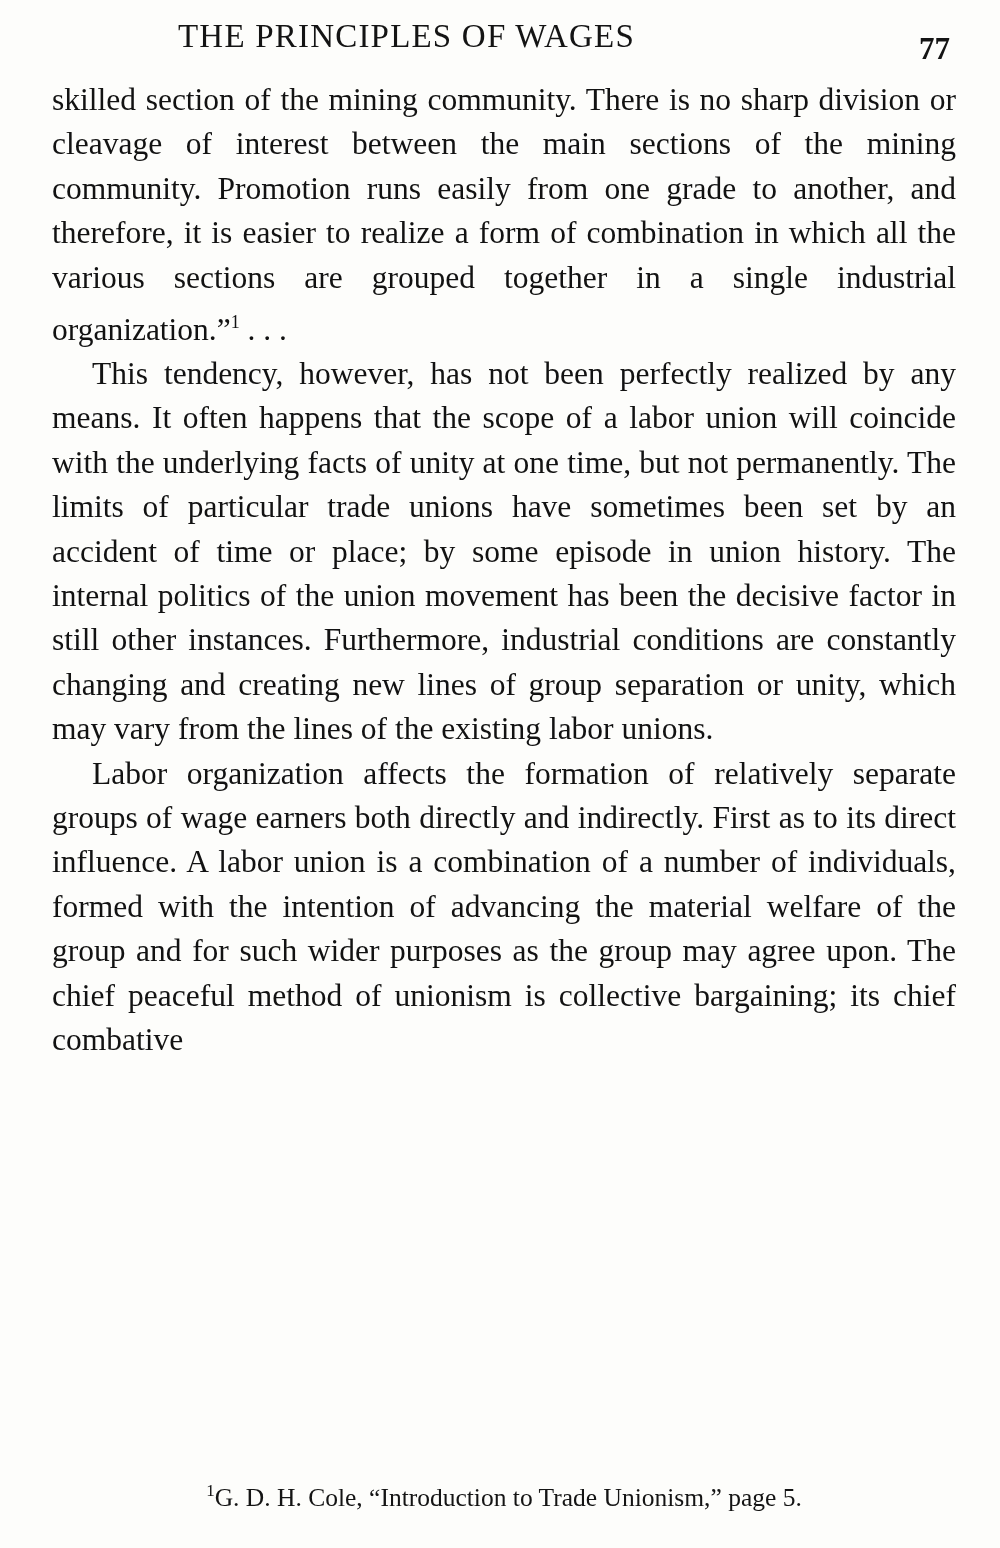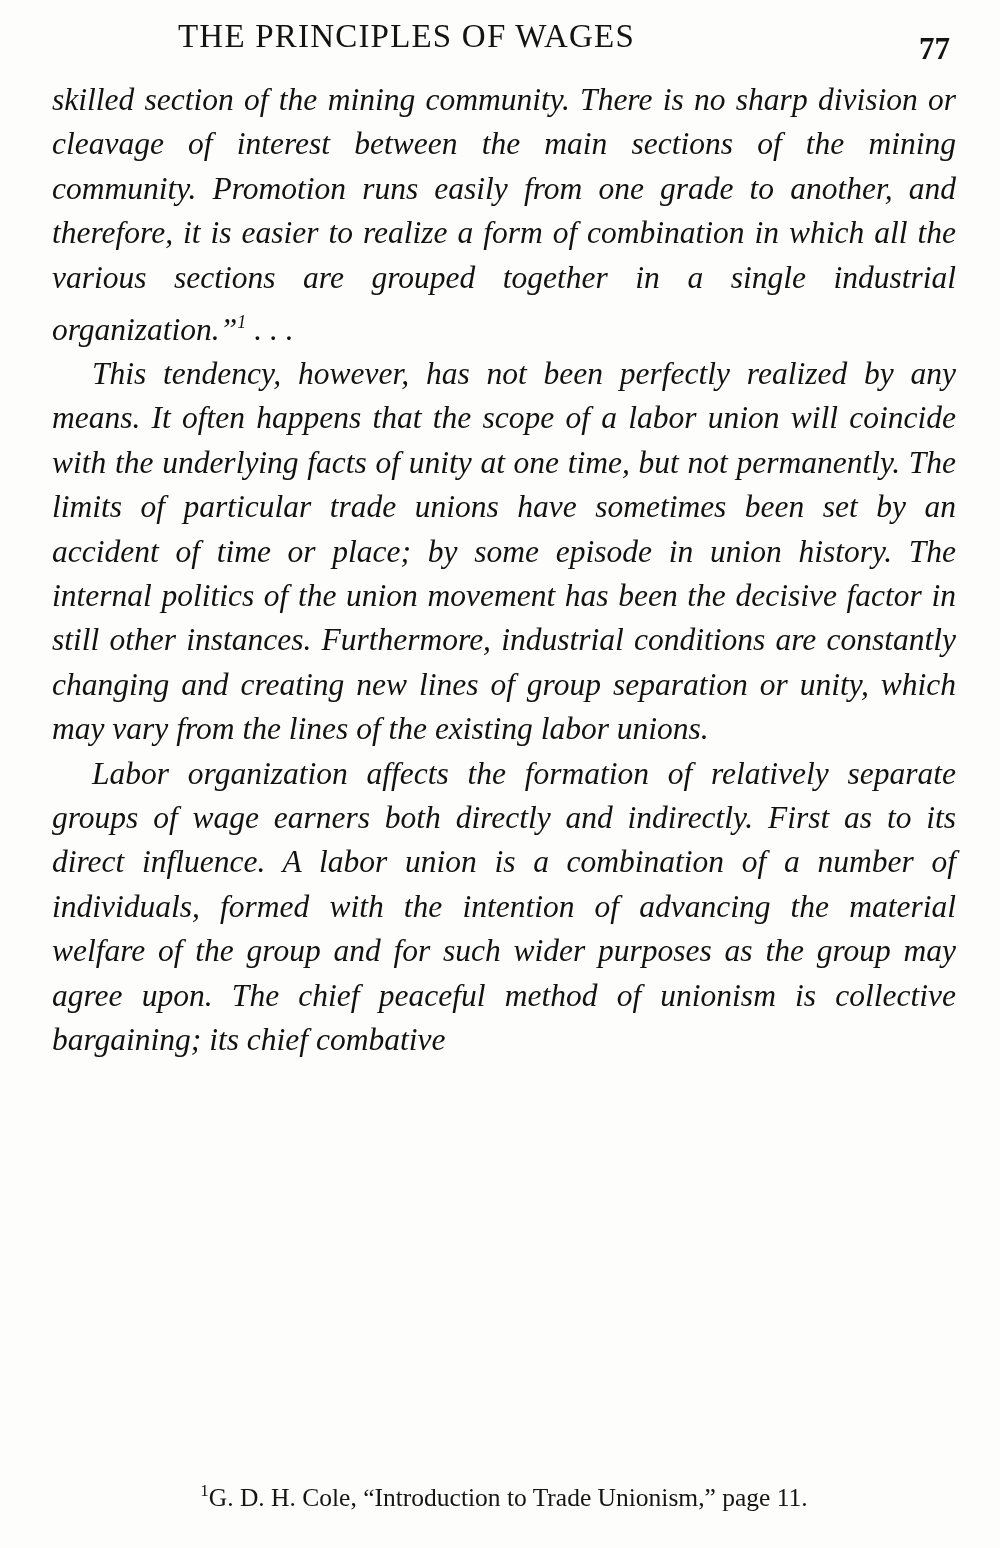--- a/index.html
+++ b/index.html
@@ -52,21 +52,20 @@
   .body-text {
     font-size: 31.5px;
     line-height: 44.4px;
     text-align: justify;
     text-justify: inter-word;
     color: #121212;
     hyphens: none;
   }
   .body-text p {
     margin: 0;
-    font-style: italic;
   }
   .body-text p.indent {
     text-indent: 40px;
   }
   .footnote {
     position: absolute;
     left: 52px;
     right: 44px;
     bottom: 36px;
     font-size: 25.5px;
@@ -93,16 +92,16 @@
     <div class="page-number">77</div>
   </div>
 
   <div class="body-text">
     <p><span>skilled section of the mining community.  There is no sharp division or cleavage of interest between the main sections of the mining community. Promotion runs easily from one grade to another, and therefore, it is easier to realize a form of combination in which all the various sections are grouped together in a single industrial organization.”</span><sup class="fn-ref">1</sup><span> . . .</span></p>
     <p class="indent">This tendency, however, has not been perfectly realized by any means.  It often happens that the scope of a labor union will coincide with the underlying facts of unity at one time, but not permanently.  The limits of particular trade unions have sometimes been set by an accident of time or place; by some episode in union history. The internal politics of the union movement has been the decisive factor in still other instances. Furthermore, industrial conditions are constantly changing and creating new lines of group separation or unity, which may vary from the lines of the existing labor unions.</p>
     <p class="indent">Labor organization affects the formation of relatively separate groups of wage earners both directly and indirectly.  First as to its direct influence.  A labor union is a combination of a number of individuals, formed with the intention of advancing the material welfare of the group and for such wider purposes as the group may agree upon.  The chief peaceful method of unionism is collective bargaining; its chief combative</p>
   </div>
 
   <div class="footnote">
-    <sup>1</sup><span>G. D. H. Cole, “Introduction to Trade Unionism,” page 11.</span>
+    <sup>1</sup><span>G. D. H. Cole, “Introduction to Trade Unionism,” page 5.</span>
   </div>
 
 </div>
 
 </body></html>

